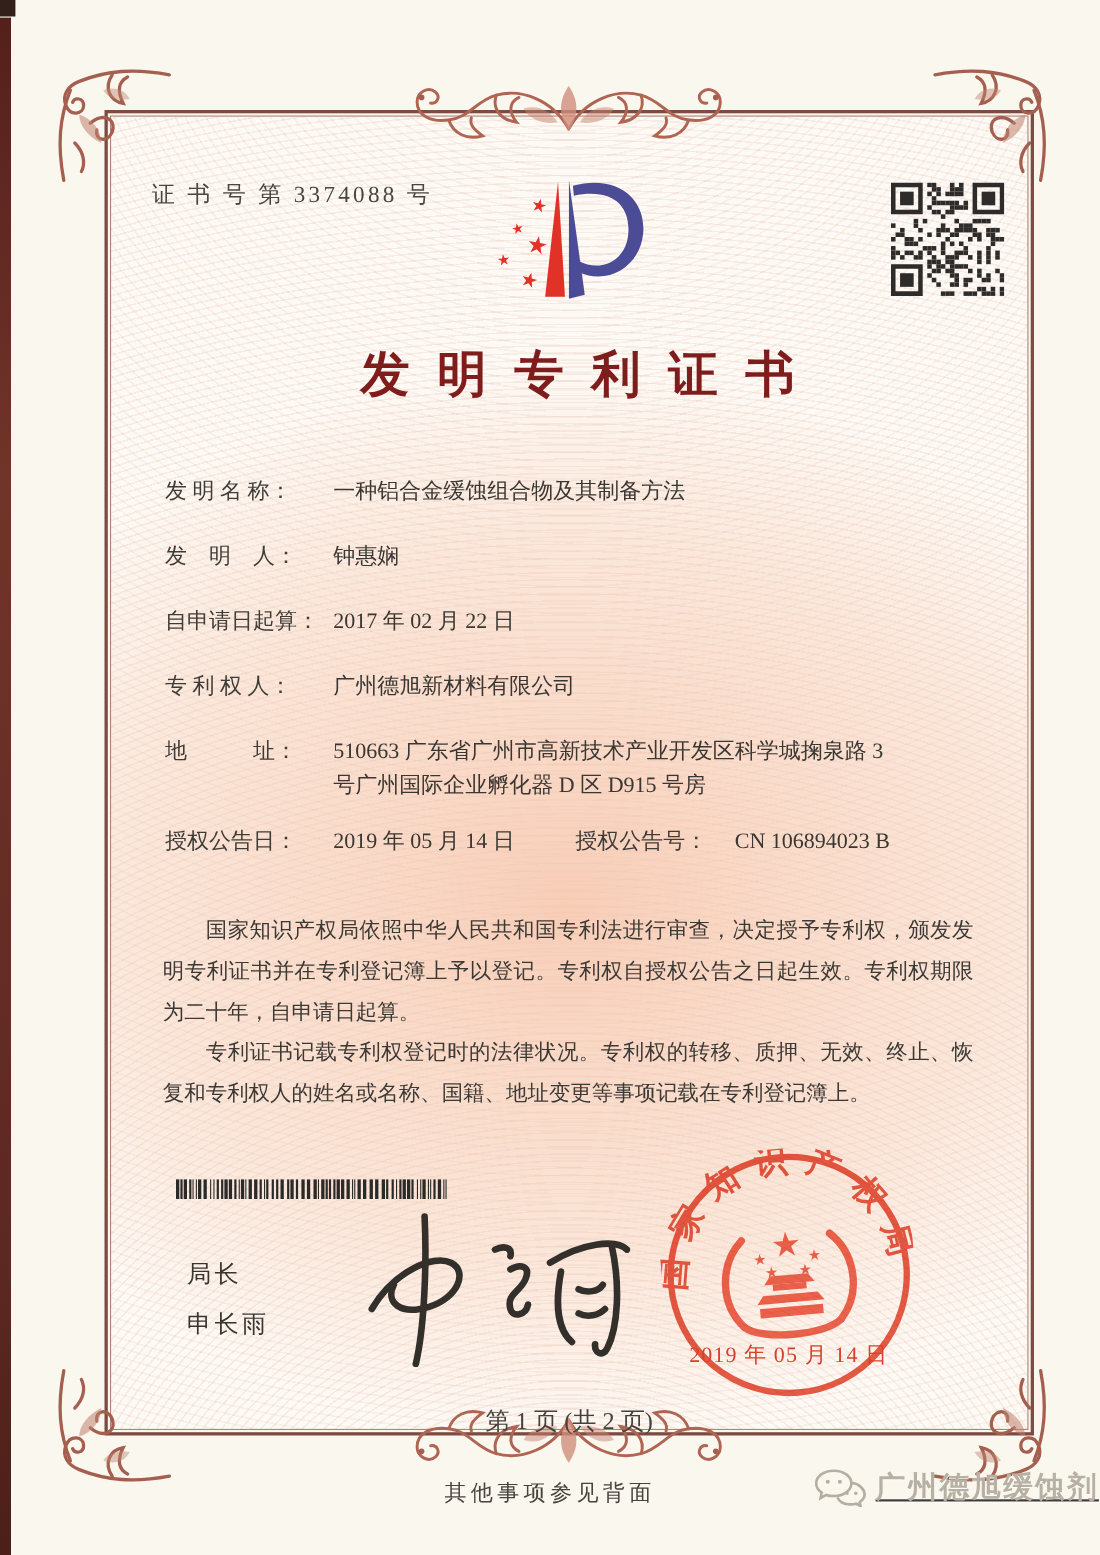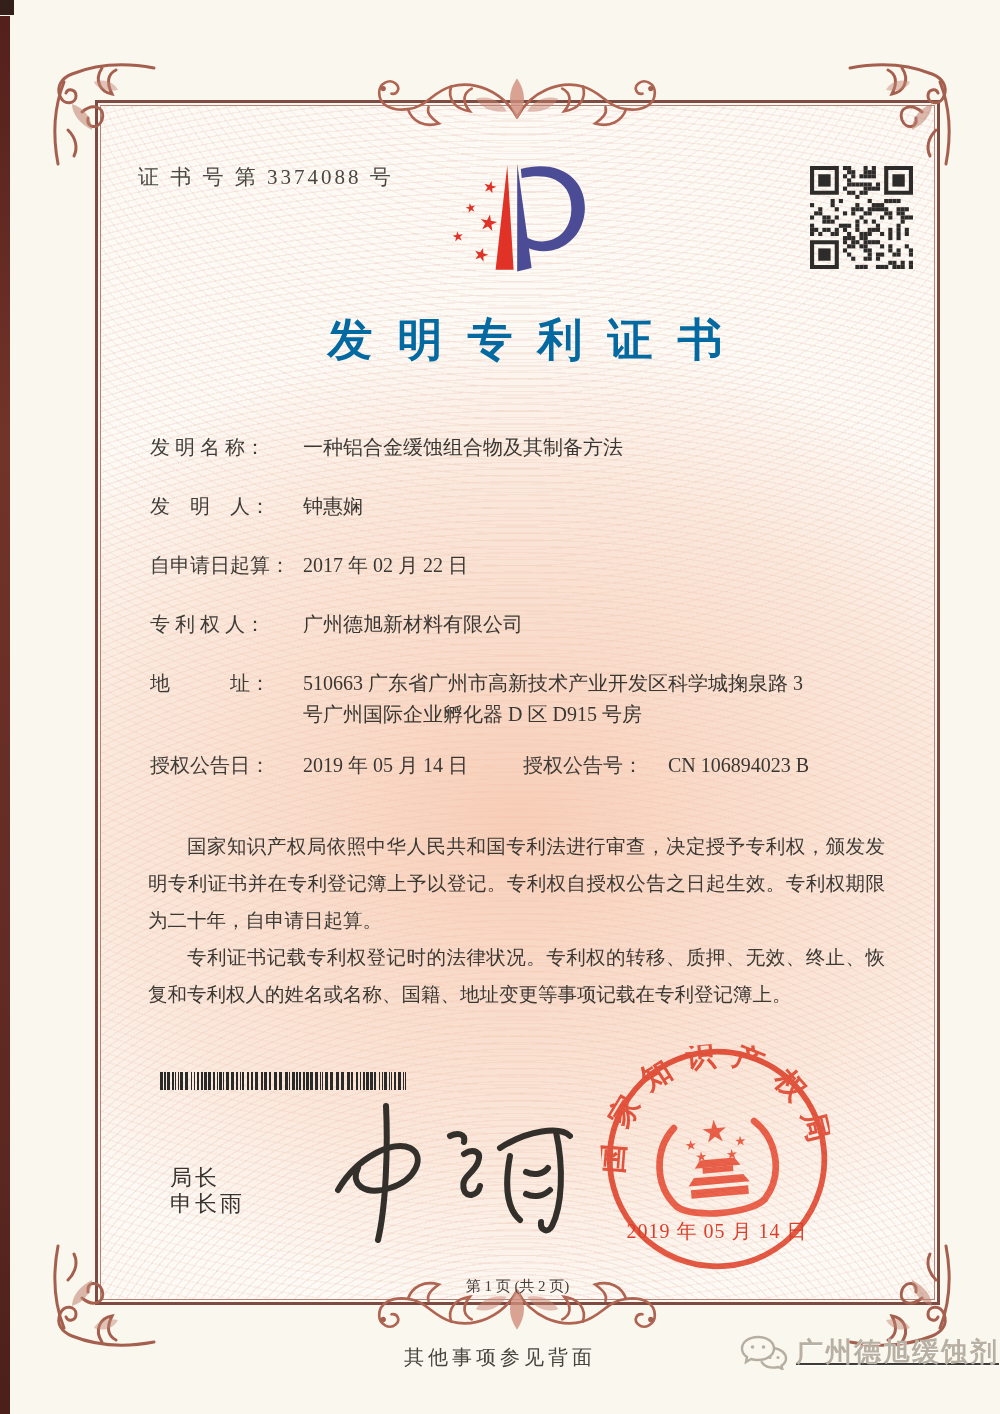--- a/index.html
+++ b/index.html
@@ -17,40 +17,40 @@
        radial-gradient(90% 52% at 50% 60%, rgba(246,195,168,.8), rgba(246,199,172,.35) 55%, rgba(255,255,255,0) 80%),
        repeating-radial-gradient(140% 90% at 50% 118%, rgba(210,135,105,.13) 0 1.5px, rgba(255,255,255,0) 1.5px 7px),
        repeating-radial-gradient(120% 85% at 50% -18%, rgba(210,135,105,.09) 0 1.5px, rgba(255,255,255,0) 1.5px 8px),
        #fdfaf6;}
   .orn{position:absolute;pointer-events:none;}
   
   .cert-no{position:absolute;left:138px;top:163px;font-size:21px;letter-spacing:3px;color:#4a4641;}
   .logo{position:absolute;left:420px;top:153px;width:180px;height:138px;}
   .qr{position:absolute;left:810px;top:166px;width:103px;height:103px;}
   .title{position:absolute;left:95px;top:310px;width:860px;text-align:center;
-         font-size:45px;font-weight:600;letter-spacing:25px;text-indent:25px;color:#0369a1;}
+         font-size:45px;font-weight:600;letter-spacing:25px;text-indent:25px;color:#7f1d1d;}
   .fields{position:absolute;left:150px;top:432px;width:745px;font-size:20px;}
   .frow{line-height:30px;margin-bottom:28px;}
   .flabel{display:inline-block;width:148px;color:#3f3c38;vertical-align:top;}
   .fvalue{color:#3a3733;white-space:pre-line;display:inline-block;vertical-align:top;max-width:580px;line-height:31px;}
   .frow.addr{margin-bottom:20px;}
   .gpair{display:inline-block;}
   .gpair.first{width:368px;}
   .paras{position:absolute;left:148px;top:828px;width:737px;font-size:19.5px;line-height:37px;
          text-align:justify;color:#3c3935;}
   .paras p{margin:0;text-indent:2em;}
   .barcode{position:absolute;left:160px;top:1072px;width:253px;height:18px;}
-  .signer-title{position:absolute;left:170px;top:1143px;font-size:22px;letter-spacing:3px;color:#38342f;margin-top:20px;}
+  .signer-title{position:absolute;left:170px;top:1143px;font-size:22px;letter-spacing:3px;color:#38342f;}
   .signer-name{position:absolute;left:170px;top:1189px;font-size:22px;letter-spacing:3px;color:#38342f;}
   .signature{position:absolute;left:298px;top:1098px;width:275px;height:145px;}
   .seal{position:absolute;left:602px;top:1044px;width:230px;height:230px;transform:rotate(-5deg);
         opacity:.93;mix-blend-mode:multiply;}
   .seal-date{position:absolute;left:600px;top:1218px;width:234px;text-align:center;
              font-size:20px;color:#d8402c;letter-spacing:1px;}
-  .page-num{position:absolute;left:95px;top:1277px;width:845px;text-align:center;font-size:15px;color:#44403b;}
+  .page-num{position:absolute;left:95px;top:1277px;width:845px;text-align:center;font-size:22px;color:#44403b;}
   .back-note{position:absolute;left:0;top:1344px;width:1000px;text-align:center;
              font-size:20px;letter-spacing:4px;color:#47433d;}
   .watermark{position:absolute;left:740px;top:1334px;display:flex;align-items:center;gap:8px;text-decoration:underline;}
   .wm-text{font-family:"Liberation Sans","DejaVu Sans",sans-serif;font-size:27px;font-weight:700;
            color:#b8b0a3;letter-spacing:2px;text-shadow:0 1px 0 rgba(255,255,255,.9);}
   .star{font-family:"DejaVu Sans",sans-serif;}
 </style>
 </head>
 <body>
 

